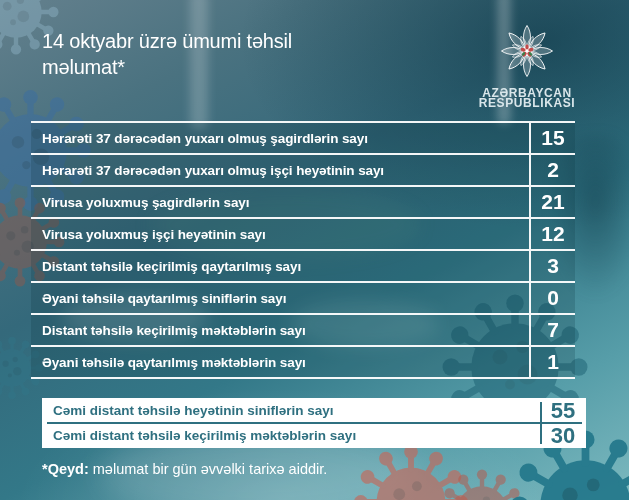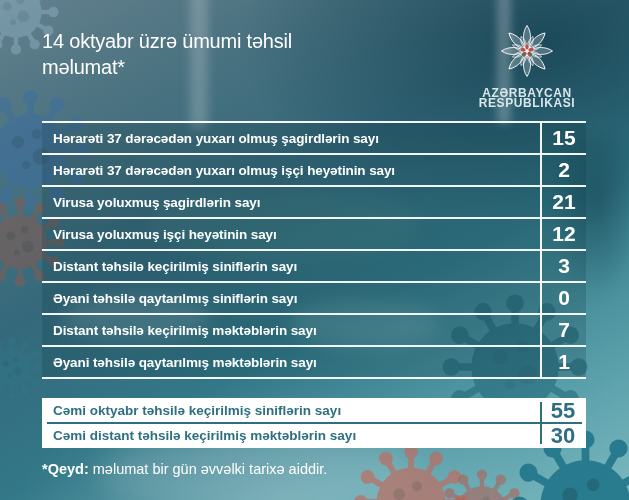--- a/index.html
+++ b/index.html
@@ -18,21 +18,21 @@
   .b4{left:290px; top:300px; width:150px; height:48px; background:rgba(235,255,245,.13);}
   .b5{left:150px; top:190px; width:270px; height:70px; background:rgba(120,190,150,.10);}
   .b6{left:100px; top:430px; width:320px; height:90px; background:rgba(255,255,255,.12); filter:blur(14px);}
   .b7{left:548px; top:135px; width:95px; height:165px; background:radial-gradient(ellipse at 50% 40%, rgba(16,58,72,.5), rgba(16,58,72,0) 70%); filter:blur(6px); border-radius:40%;}
   .virus{position:absolute; z-index:1;}
   .content{position:absolute; z-index:2;}
   .title{left:42px; top:28px; width:430px; color:#fff; font-weight:400; font-size:20px; line-height:26px; letter-spacing:-0.2px;}
   .logo{left:460px; top:22px; width:134px; text-align:center;}
   .logo .emblem{width:58px; height:58px; display:inline-block;}
   .logo-text{margin-top:4px; color:#d9e6ea; font-size:12px; font-weight:700; letter-spacing:.6px; line-height:10px;}
-  .table{left:42px; top:121px; width:544px; border-bottom:2px solid rgba(255,255,255,.95);}
+  .table{left:31px; top:121px; width:544px; border-bottom:2px solid rgba(255,255,255,.95);}
   .trow{display:flex; align-items:stretch; height:32px; border-top:2px solid rgba(255,255,255,.95); background:rgba(8,50,62,.20);}
   .tlabel{flex:1; display:flex; align-items:center; padding-left:11px; color:#fff; font-size:13.5px; font-weight:700; letter-spacing:-0.1px;}
   .tvalue{width:46px; border-left:2px solid rgba(255,255,255,.95); display:flex; align-items:center; justify-content:center; color:#fff; font-size:21px; font-weight:800;text-align:center;}
   .summary{left:42px; top:398px; width:544px; height:50px; background:#fff; z-index:3;}
   .srow{display:flex; align-items:stretch; height:25px;}
   .slabel{flex:1; display:flex; align-items:center; padding-left:11px; color:#2f7080; font-size:13.5px; font-weight:700;}
   .svalue{width:46px; display:flex; align-items:center; justify-content:center; color:#2f7080; font-size:22px; font-weight:800;}
   .s-hline{position:absolute; left:5px; right:4px; top:24px; height:2px; background:#2f7080;}
   .s-vline{position:absolute; left:498px; top:4px; bottom:4px; width:2px; background:#2f7080;}
   .footnote{left:42px; top:461px; color:#fff; font-size:14.5px; letter-spacing:0;}
@@ -172,40 +172,40 @@
     </div>
     <div class="trow">
       <div class="tlabel">Virusa yoluxmuş şagirdlərin sayı</div>
       <div class="tvalue">21</div>
     </div>
     <div class="trow">
       <div class="tlabel">Virusa yoluxmuş işçi heyətinin sayı</div>
       <div class="tvalue">12</div>
     </div>
     <div class="trow">
-      <div class="tlabel">Distant təhsilə keçirilmiş siniflərin sayı</div>
+      <div class="tlabel">Distant təhsilə keçirilmiş qaytarılmış sayı</div>
       <div class="tvalue">3</div>
     </div>
     <div class="trow">
       <div class="tlabel">Əyani təhsilə qaytarılmış siniflərin sayı</div>
       <div class="tvalue">0</div>
     </div>
     <div class="trow">
       <div class="tlabel">Distant təhsilə keçirilmiş məktəblərin sayı</div>
       <div class="tvalue">7</div>
     </div>
     <div class="trow">
       <div class="tlabel">Əyani təhsilə qaytarılmış məktəblərin sayı</div>
       <div class="tvalue">1</div>
     </div>
   </div>
 
   <div class="content summary">
     <div class="srow">
-      <div class="slabel">Cəmi oktyabr təhsilə keçirilmiş siniflərin sayı</div>
+      <div class="slabel">Cəmi distant təhsilə heyətinin siniflərin sayı</div>
       <div class="svalue">55</div>
     </div>
     <div class="srow">
       <div class="slabel">Cəmi distant təhsilə keçirilmiş məktəblərin sayı</div>
       <div class="svalue">30</div>
     </div>
     <div class="s-hline"></div>
     <div class="s-vline"></div>
   </div>
 

